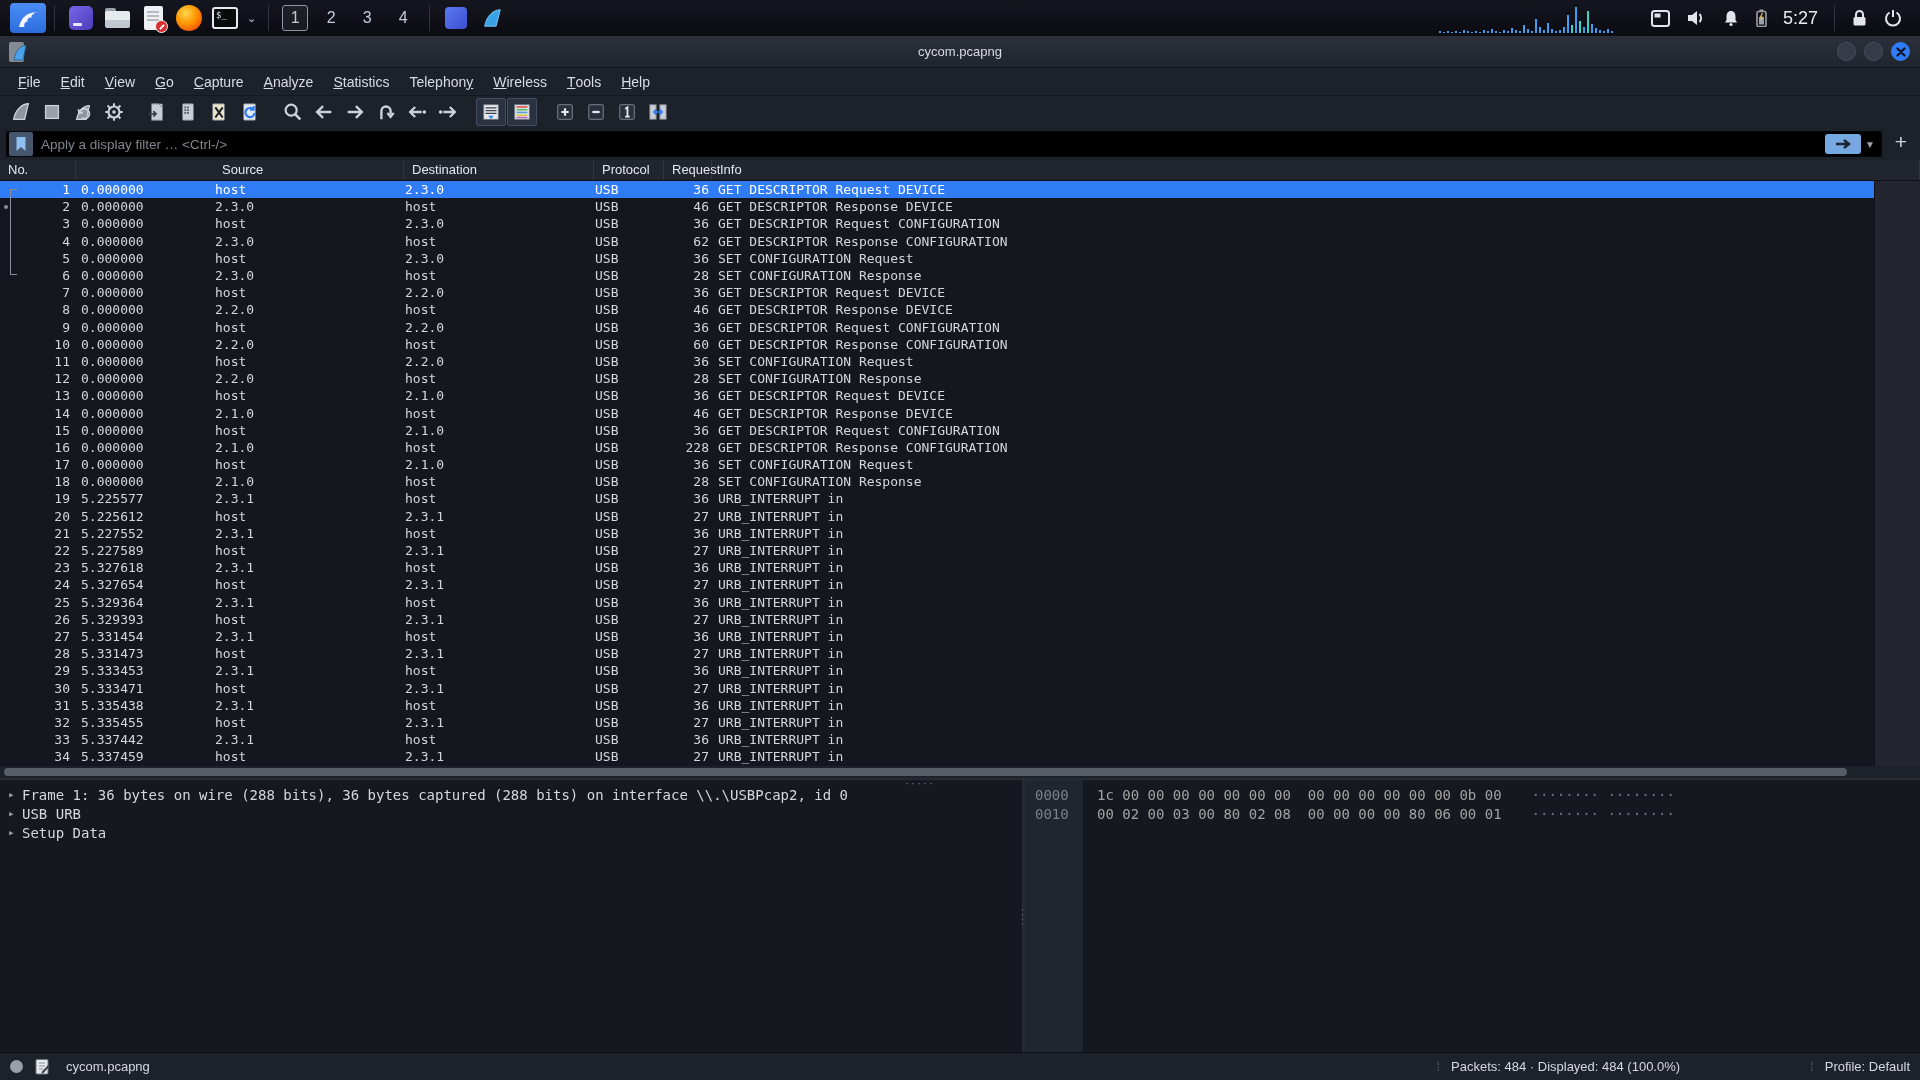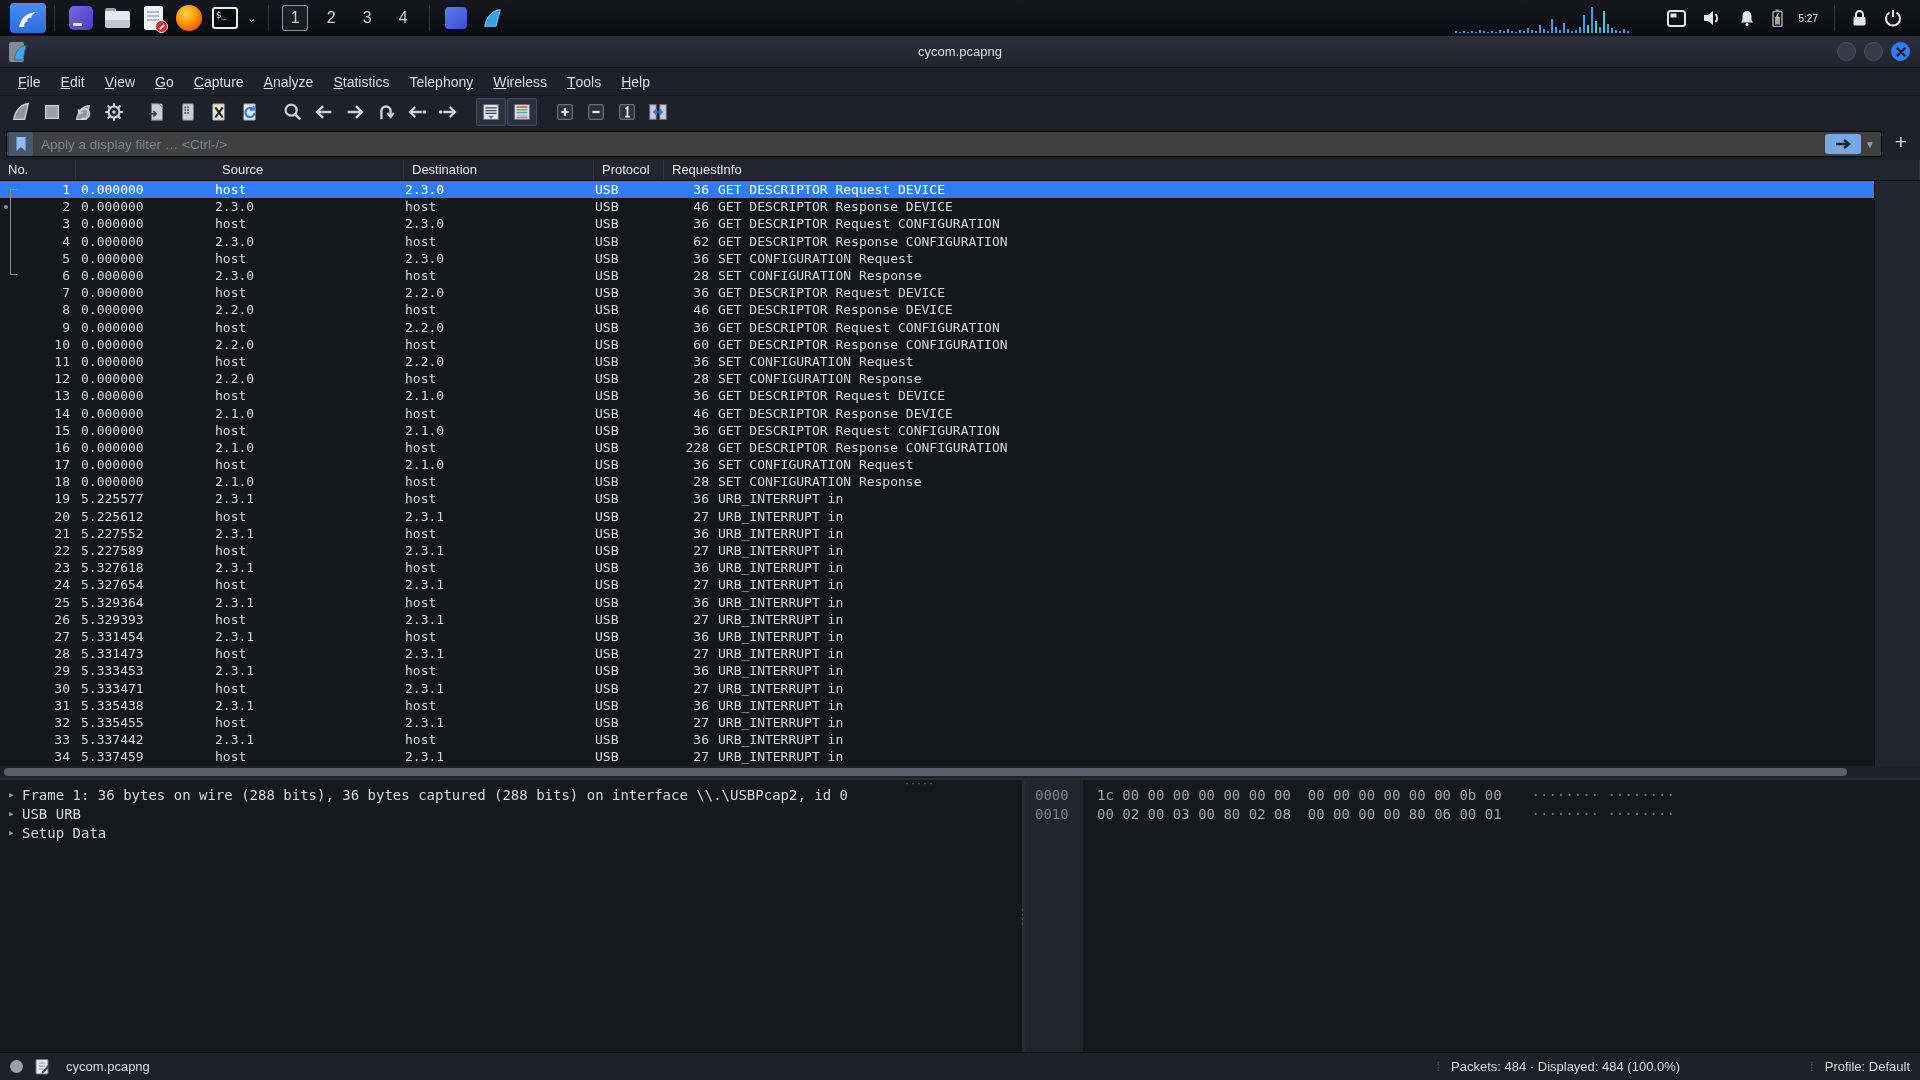--- a/index.html
+++ b/index.html
@@ -33,21 +33,21 @@
   .ws { width:26px; height:26px; display:flex; align-items:center; justify-content:center;
     font-size:16px; color:#c4cbd7; margin:0 5px; border-radius:3px; }
   .ws.active { border:1px solid #8c95a4; background:rgba(255,255,255,.05); }
   .win-ic { width:26px; height:26px; display:flex; align-items:center; justify-content:center; margin:0 5px; }
   .bluewin-tile { width:22px; height:22px; border-radius:4px; background:linear-gradient(135deg,#5b7bf0,#3c4fd0); }
   #panel-right { margin-left:auto; display:flex; align-items:center; }
   #cpu-graph { width:190px; height:30px; display:flex; align-items:flex-end; gap:2px; margin-right:14px; }
   #cpu-graph i { width:2px; background:#3f9df0; flex:none; }
   #cpu-graph i.teal { background:#37d6c8; }
   .tray-ic { margin:0 8px; display:flex; align-items:center; }
-  #clock { font-size:10px; color:#e9ecf1; margin:0 8px; }
+  #clock { font-size:18px; color:#e9ecf1; margin:0 8px; }
 
   
   #window { position:absolute; left:0; top:36px; width:1920px; height:1044px;
     background:#1d212a; display:flex; flex-direction:column; }
   #titlebar { height:32px; background:linear-gradient(#2b303b,#20242d);
     display:flex; align-items:center; position:relative; flex:none; border-bottom:1px solid #11141b; }
   #titlebar .wicon { margin-left:8px; }
   #win-title { position:absolute; left:0; right:0; text-align:center; font-size:13px; color:#d8dbe0; }
   #win-controls { margin-left:auto; display:flex; align-items:center; gap:8px; padding-right:10px; position:relative; }
   .wbtn { width:19px; height:19px; border-radius:50%; background:#353b47; border:1px solid #49505d; }
@@ -57,21 +57,21 @@
   .menu-item { font-size:14px; color:#d9dce2; padding:0 10px; height:100%; display:flex; align-items:center; }
   .menu-item .mn { text-decoration:underline; }
 
   #toolbar { height:33px; background:#1d212a; border-top:1px solid #141822; display:flex; align-items:center;
     padding-left:6px; flex:none; }
   .tbtn { width:30px; height:28px; display:flex; align-items:center; justify-content:center; margin-right:1px; border-radius:2px; }
   .tgap { width:12px; flex:none; }
   .tbtn.pressed { background:#2a3140; border:1px solid #434d61; }
 
   #filterbar { height:32px; background:#1d212a; display:flex; align-items:center; padding:0 6px; flex:none; }
-  #filter-input-wrap { flex:1; height:26px; background:#404040; border:1px solid #05070a; border-radius:2px;
+  #filter-input-wrap { flex:1; height:26px; background:#000000; border:1px solid #05070a; border-radius:2px;
     display:flex; align-items:center; }
   .bookmark-btn { width:24px; height:24px; margin:0 2px; background:#46566c; border-radius:2px;
     display:flex; align-items:center; justify-content:center; flex:none; }
   #filter-input { flex:1; background:transparent; border:none; outline:none; color:#d6d9de;
     font-size:13.5px; padding:0 6px; }
   #filter-input::placeholder { color:#80858f; }
   .apply-btn { width:36px; height:20px; background:#76a9e2; border-radius:3px; margin-right:4px;
     display:flex; align-items:center; justify-content:center; flex:none; }
   .filter-caret { color:#9aa0aa; font-size:10px; margin-right:6px; }
   .add-filter-btn { width:26px; height:26px; margin-left:6px; color:#cdd2d9; font-size:21px; line-height:22px;

